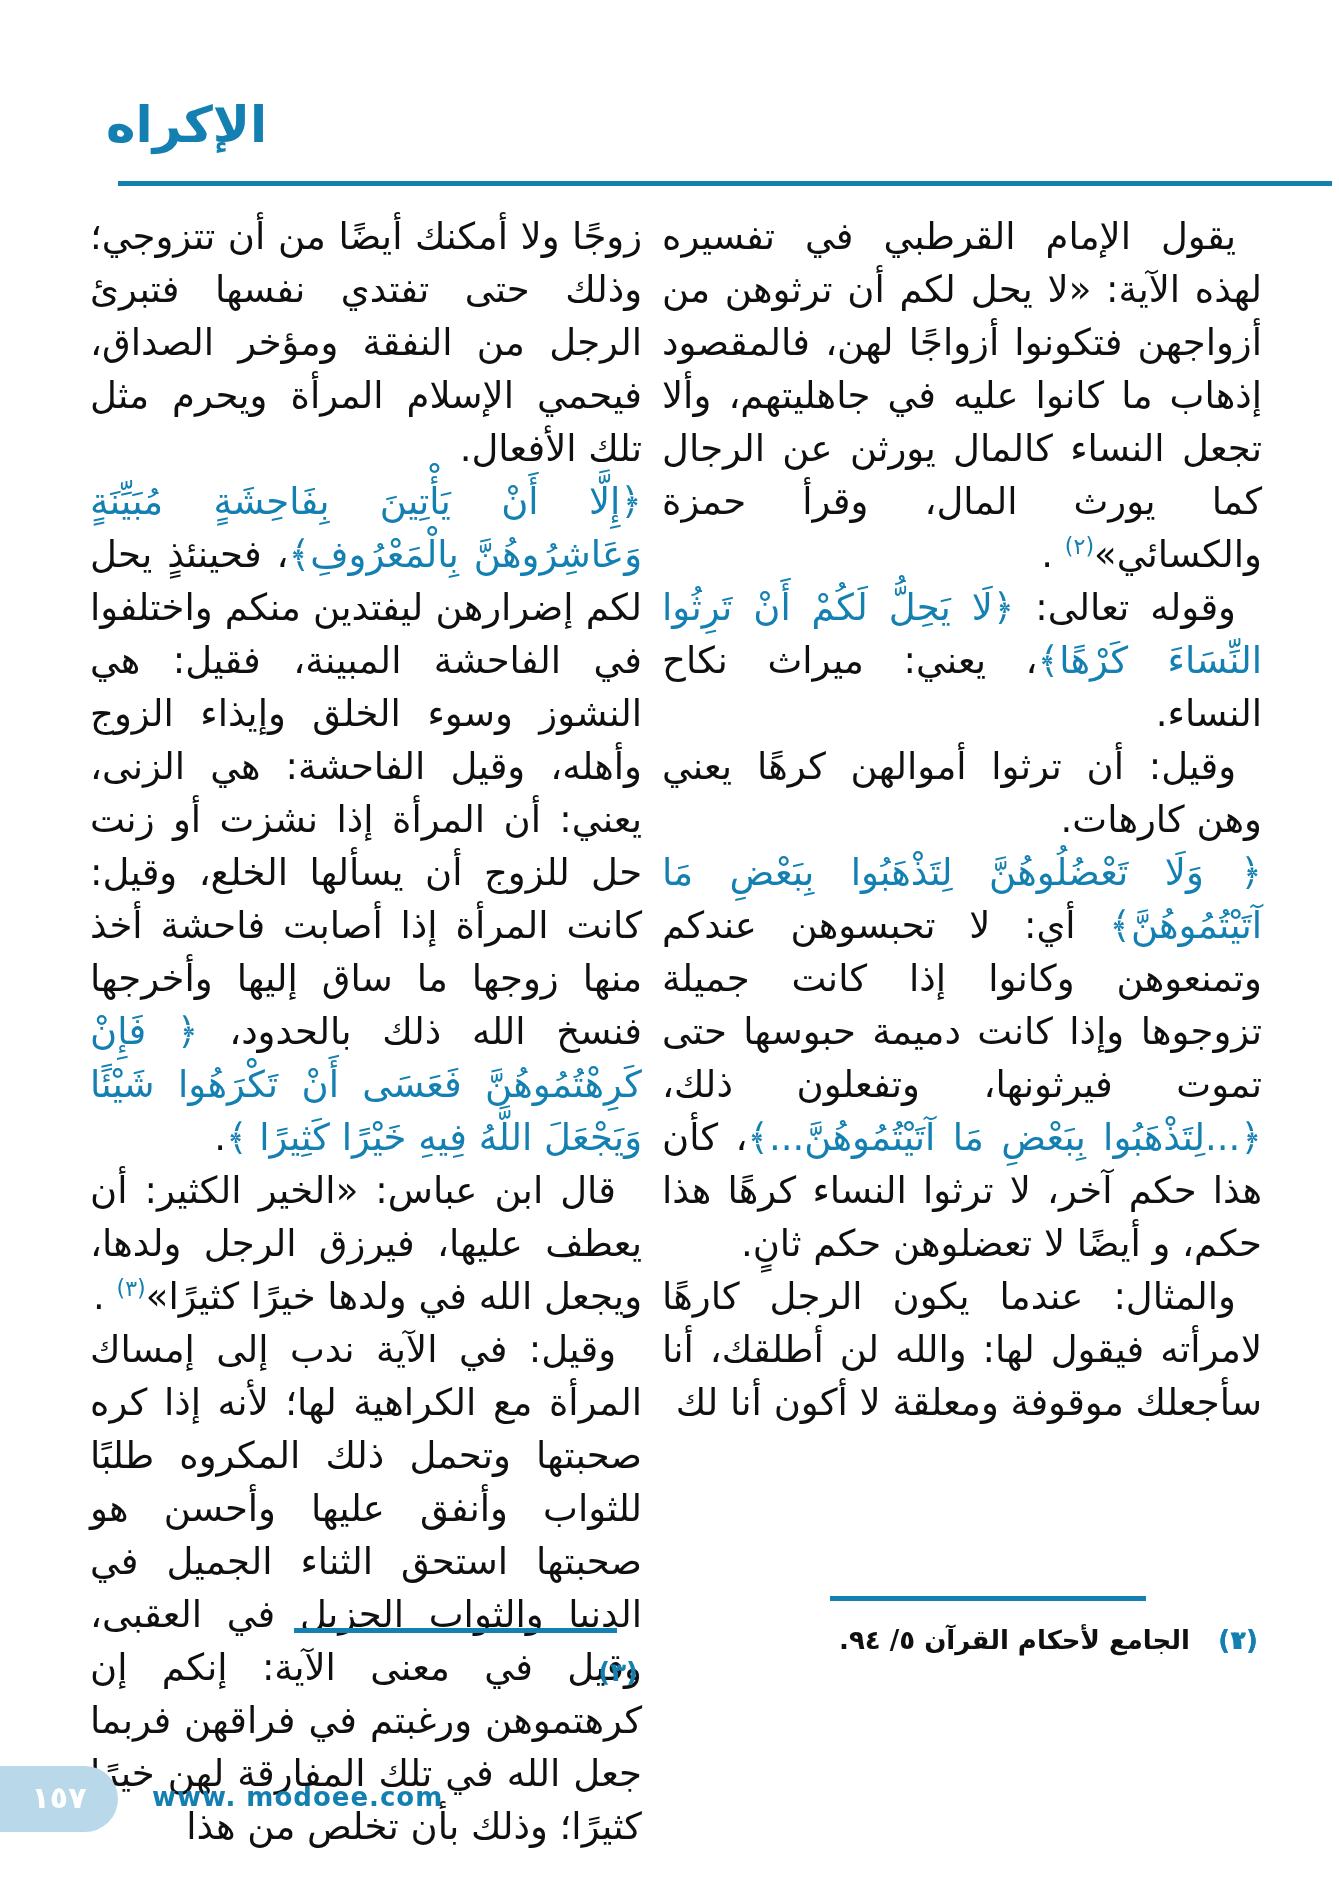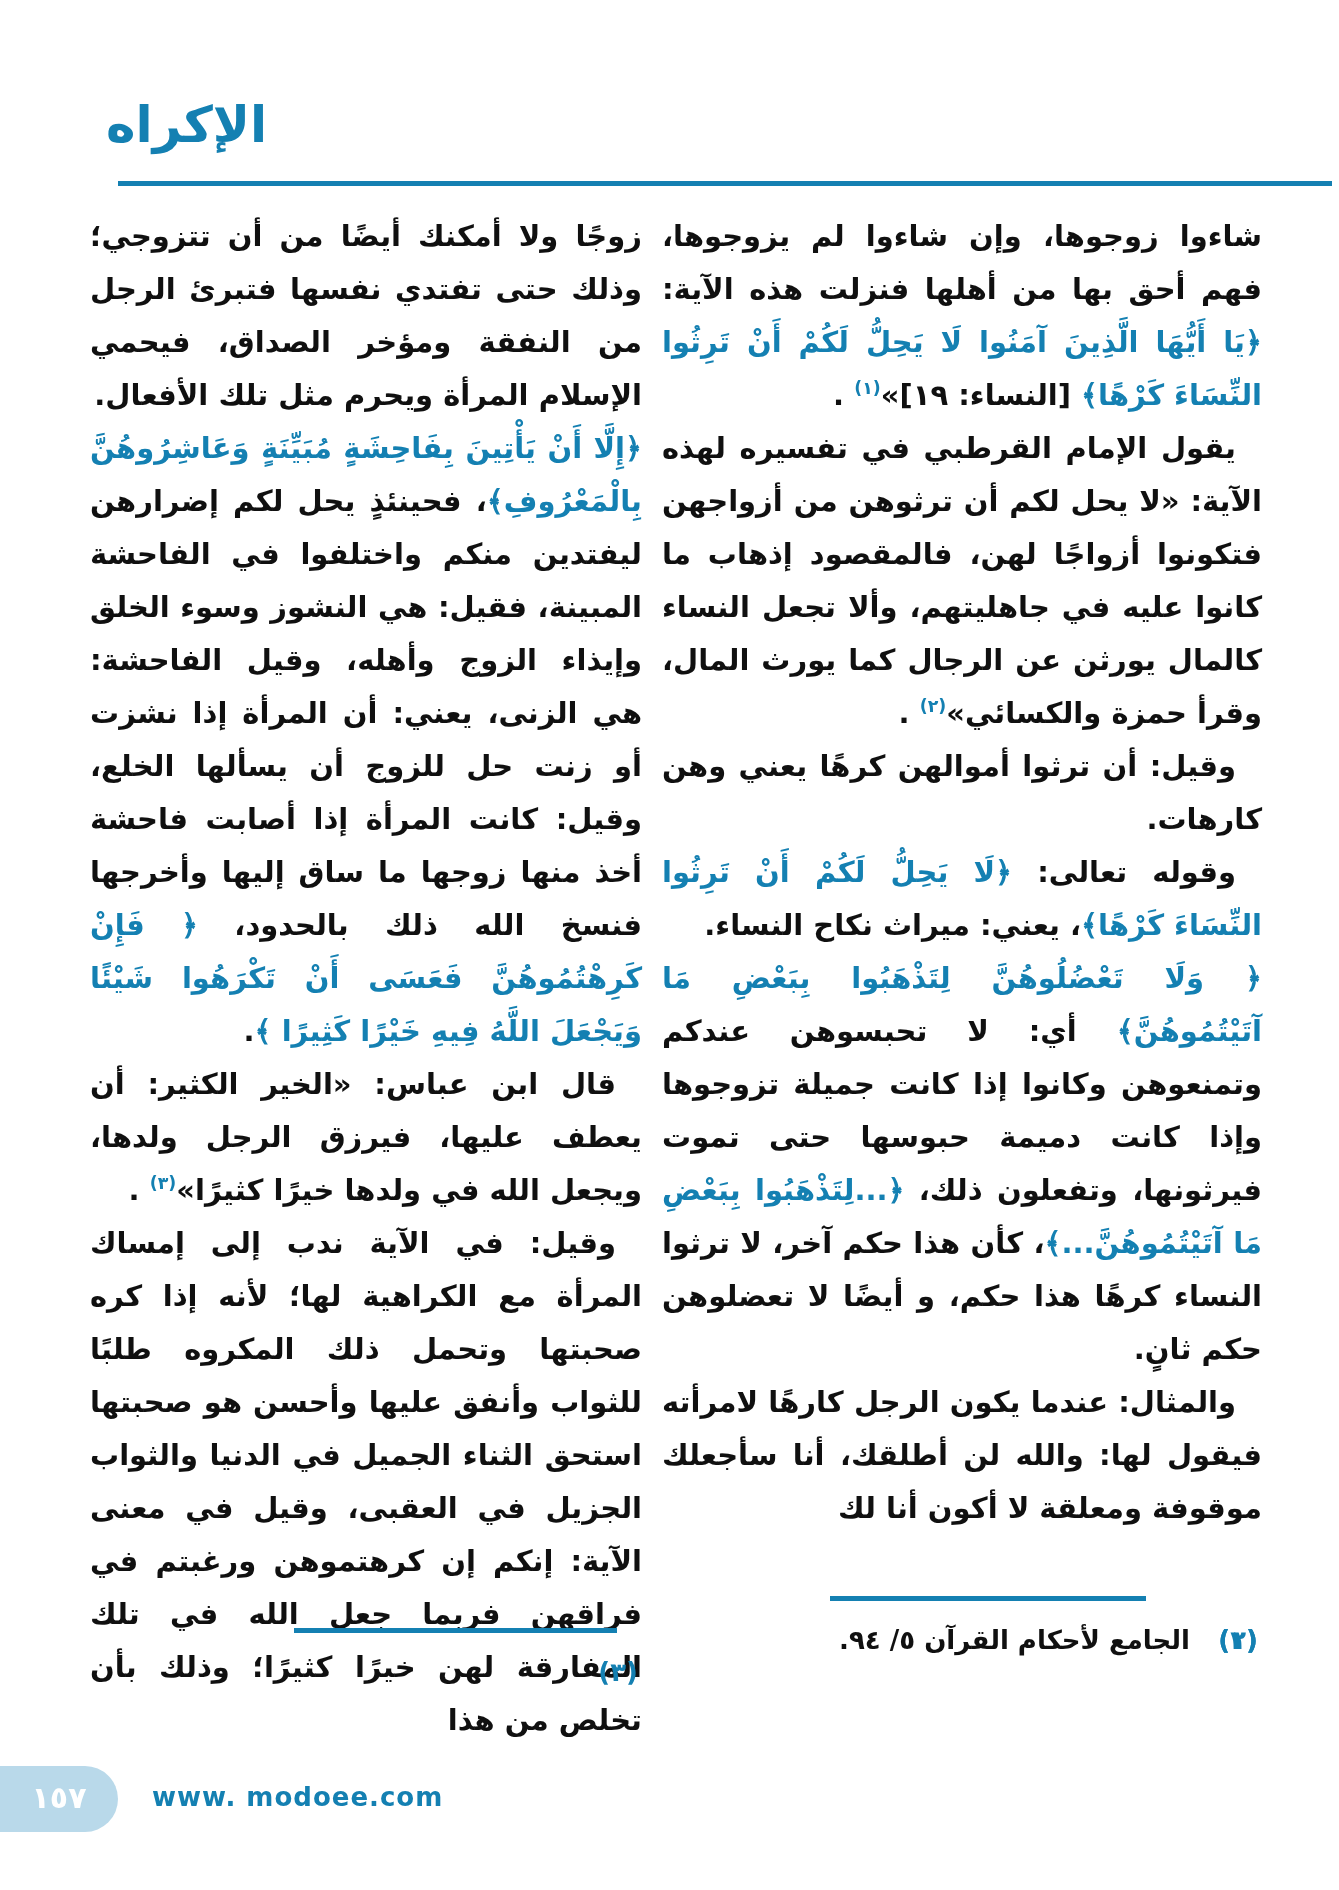--- a/index.html
+++ b/index.html
@@ -21,21 +21,21 @@
     position:absolute; left:118px; top:181px;
     width:1214px; height:5px;
     background:var(--accent);
   }
   
   .col {
     position:absolute; top:210px;
     direction:rtl;
     text-align:justify;
     color:#101010;
-    font-size:29px; line-height:53px; font-weight:bold;
+    font-size:37px; line-height:53px; font-weight:normal;
   }
   .col-right { left:662px; width:600px; }
   .col-left  { left:90px;  width:552px; }
   .col p.para { margin:0; }
   .col p.para.indent { text-indent:26px; }
   .quran { color:var(--accent); }
   .ref {
     color:var(--accent);
     font-size:0.60em;
     vertical-align:super;
@@ -77,24 +77,23 @@
 </style>
 </head>
 <body>
 
 <div class="page">
 
   <div class="title">الإكراه</div>
   <div class="rule"></div>
 
   <section class="col col-right">
-      <p class="para"><span class="run">شاءوا زوجوها، وإن شاءوا لم يزوجوها، فهم أحق بها من أهلها فنزلت هذه الآية: </span><span class="quran">﴿يَا أَيُّهَا الَّذِينَ آمَنُوا لَا يَحِلُّ لَكُمْ أَنْ تَرِثُوا النِّسَاءَ كَرْهًا﴾</span><span class="run"> [النساء: ١٩]»</span><sup class="ref">(١)</sup><span class="run"> .</span></p>
       <p class="para indent"><span class="run">يقول الإمام القرطبي في تفسيره لهذه الآية: «لا يحل لكم أن ترثوهن من أزواجهن فتكونوا أزواجًا لهن، فالمقصود إذهاب ما كانوا عليه في جاهليتهم، وألا تجعل النساء كالمال يورثن عن الرجال كما يورث المال، وقرأ حمزة والكسائي»</span><sup class="ref">(٢)</sup><span class="run"> .</span></p>
+      <p class="para indent"><span class="run">وقوله تعالى: </span><span class="quran">﴿لَا يَحِلُّ لَكُمْ أَنْ تَرِثُوا النِّسَاءَ كَرْهًا﴾</span><span class="run">، يعني: ميراث نكاح النساء.</span></p>
       <p class="para indent"><span class="run">وقيل: أن ترثوا أموالهن كرهًا يعني وهن كارهات.</span></p>
-      <p class="para indent"><span class="run">وقوله تعالى: </span><span class="quran">﴿لَا يَحِلُّ لَكُمْ أَنْ تَرِثُوا النِّسَاءَ كَرْهًا﴾</span><span class="run">، يعني: ميراث نكاح النساء.</span></p>
       <p class="para"><span class="quran">﴿ وَلَا تَعْضُلُوهُنَّ لِتَذْهَبُوا بِبَعْضِ مَا آتَيْتُمُوهُنَّ﴾</span><span class="run"> أي: لا تحبسوهن عندكم وتمنعوهن وكانوا إذا كانت جميلة تزوجوها وإذا كانت دميمة حبوسها حتى تموت فيرثونها، وتفعلون ذلك، </span><span class="quran">﴿...لِتَذْهَبُوا بِبَعْضِ مَا آتَيْتُمُوهُنَّ...﴾</span><span class="run">، كأن هذا حكم آخر، لا ترثوا النساء كرهًا هذا حكم، و أيضًا لا تعضلوهن حكم ثانٍ.</span></p>
       <p class="para indent"><span class="run">والمثال: عندما يكون الرجل كارهًا لامرأته فيقول لها: والله لن أطلقك، أنا سأجعلك موقوفة ومعلقة لا أكون أنا لك</span></p>
     </section>
 
   <section class="col col-left">
       <p class="para"><span class="run">زوجًا ولا أمكنك أيضًا من أن تتزوجي؛ وذلك حتى تفتدي نفسها فتبرئ الرجل من النفقة ومؤخر الصداق، فيحمي الإسلام المرأة ويحرم مثل تلك الأفعال.</span></p>
       <p class="para"><span class="quran">﴿إِلَّا أَنْ يَأْتِينَ بِفَاحِشَةٍ مُبَيِّنَةٍ وَعَاشِرُوهُنَّ بِالْمَعْرُوفِ﴾</span><span class="run">، فحينئذٍ يحل لكم إضرارهن ليفتدين منكم واختلفوا في الفاحشة المبينة، فقيل: هي النشوز وسوء الخلق وإيذاء الزوج وأهله، وقيل الفاحشة: هي الزنى، يعني: أن المرأة إذا نشزت أو زنت حل للزوج أن يسألها الخلع، وقيل: كانت المرأة إذا أصابت فاحشة أخذ منها زوجها ما ساق إليها وأخرجها فنسخ الله ذلك بالحدود، </span><span class="quran">﴿ فَإِنْ كَرِهْتُمُوهُنَّ فَعَسَى أَنْ تَكْرَهُوا شَيْئًا وَيَجْعَلَ اللَّهُ فِيهِ خَيْرًا كَثِيرًا ﴾</span><span class="run">.</span></p>
       <p class="para indent"><span class="run">قال ابن عباس: «الخير الكثير: أن يعطف عليها، فيرزق الرجل ولدها، ويجعل الله في ولدها خيرًا كثيرًا»</span><sup class="ref">(٣)</sup><span class="run"> .</span></p>
       <p class="para indent"><span class="run">وقيل: في الآية ندب إلى إمساك المرأة مع الكراهية لها؛ لأنه إذا كره صحبتها وتحمل ذلك المكروه طلبًا للثواب وأنفق عليها وأحسن هو صحبتها استحق الثناء الجميل في الدنيا والثواب الجزيل في العقبى، وقيل في معنى الآية: إنكم إن كرهتموهن ورغبتم في فراقهن فربما جعل الله في تلك المفارقة لهن خيرًا كثيرًا؛ وذلك بأن تخلص من هذا</span></p>
     </section>

